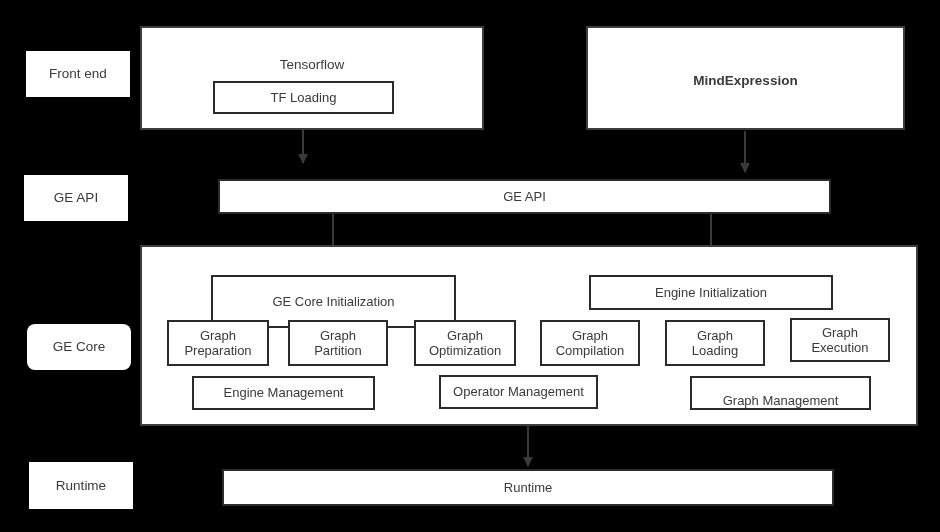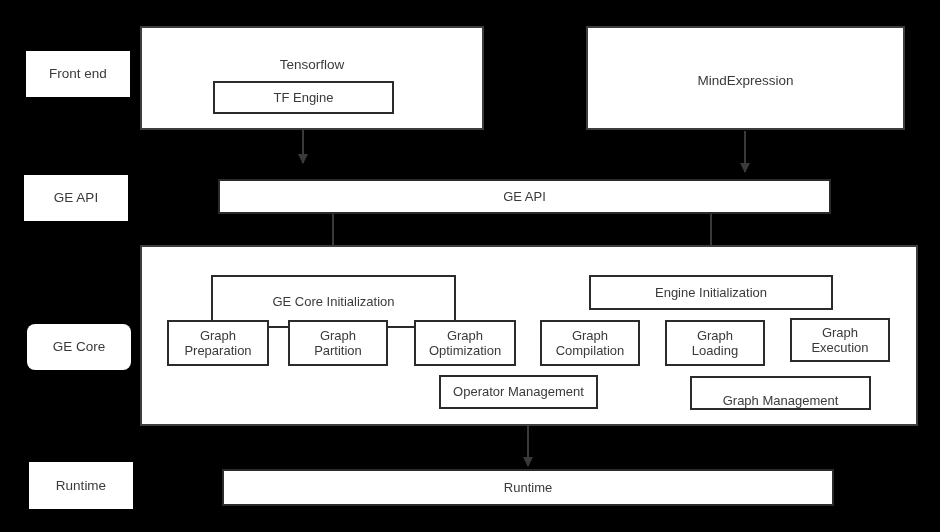--- a/index.html
+++ b/index.html
@@ -114,25 +114,25 @@
 
   <div class="node lane-label" style="left:29px; top:462px; width:104px; height:47px;">
     <span>Runtime</span>
   </div>
 
   <div class="panel" style="left:140px; top:26px; width:344px; height:104px;padding-left:36px;">
     <div class="panel-title" style="top:29px;">Tensorflow</div>
   </div>
 
   <div class="node box" style="left:213px; top:81px; width:181px; height:33px;">
-    <span>TF Engine</span>
+    <span>TF Loading</span>
   </div>
 
   <div class="panel" style="left:586px; top:26px; width:319px; height:104px;">
-    <div class="panel-title" style="top:45px;">MindExpression</div>
+    <div class="panel-title" style="top:45px;font-weight:bold;">MindExpression</div>
   </div>
 
   <div class="node box" style="left:218px; top:179px; width:613px; height:35px;">
     <span>GE API</span>
   </div>
 
   <div class="panel" style="left:140px; top:245px; width:778px; height:181px;"></div>
 
   <div class="node box" style="left:211px; top:275px; width:245px; height:53px;">
     <span>GE Core Initialization</span>
@@ -165,20 +165,23 @@
   <div class="node box" style="left:665px; top:320px; width:100px; height:46px;">
     <span>Graph
 Loading</span>
   </div>
 
   <div class="node box" style="left:790px; top:318px; width:100px; height:44px;">
     <span>Graph
 Execution</span>
   </div>
 
+  <div class="node box" style="left:192px; top:376px; width:183px; height:34px;">
+    <span>Engine Management</span>
+  </div>
 
   <div class="node box" style="left:439px; top:375px; width:159px; height:34px;">
     <span>Operator Management</span>
   </div>
 
   <div class="node box" style="left:690px; top:376px; width:181px; height:34px;align-items:flex-end;">
     <span>Graph Management</span>
   </div>
 
   <div class="node box" style="left:222px; top:469px; width:612px; height:37px;">

